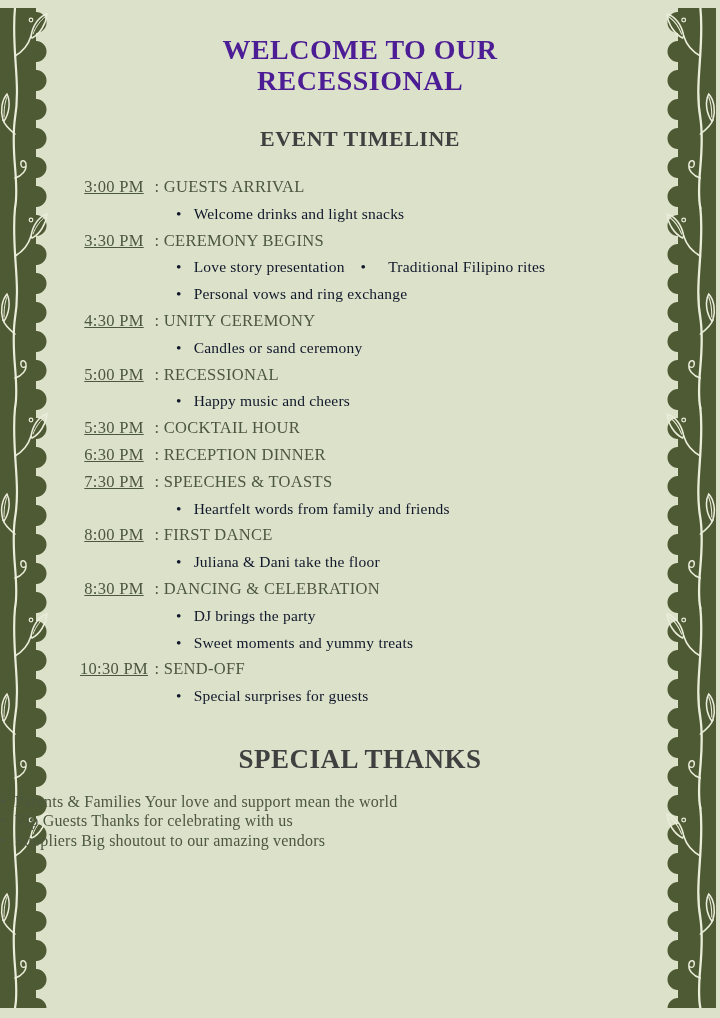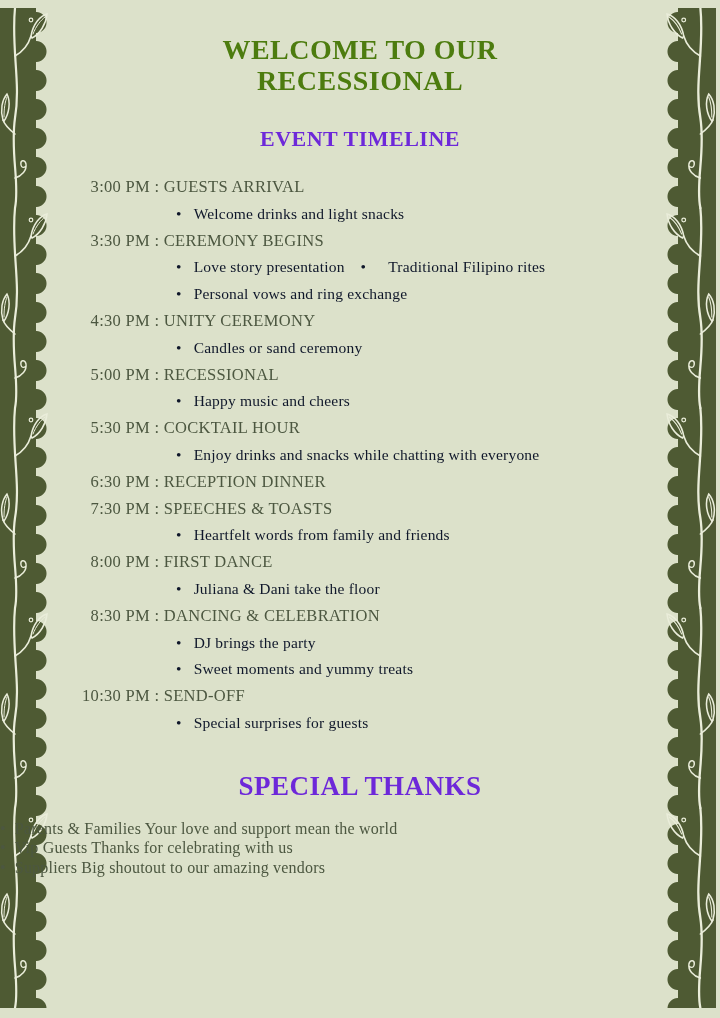--- a/index.html
+++ b/index.html
@@ -49,42 +49,42 @@
   
   .content {
     position: absolute; inset: 0;
   }
   .page-title {
     margin: 34px 0 0 0;
     text-align: center;
     font-size: 28px; line-height: 31px;
     font-weight: bold;
     letter-spacing: 0.5px;
-    color: #4d7c0f;
+    color: #4c1d95;
   }
   .section-heading {
     margin: 0; text-align: center;
     font-weight: bold;
-    color: #6d28d9;
+    color: #404040;
     letter-spacing: 0.5px;
   }
   .timeline-heading { margin-top: 30px; font-size: 22px; line-height: 26px; }
   .thanks-heading   { margin-top: 32px; font-size: 27px; line-height: 34px; }
 
   .events { margin-top: 22px; }
   .event-line {
     padding-left: 78px;
     line-height: 26.8px;
     font-size: 16.5px;
     letter-spacing: 0.3px;
     color: #4c5740;
     white-space: nowrap;
   }
   .event-time {
-    display: inline-block; width: 72px; text-align: right;
+    display: inline-block; width: 72px; text-align: center; text-decoration: underline;
   }
   .sep { white-space: pre; }
   .detail-line {
     padding-left: 176px;
     line-height: 26.8px;
     font-size: 15.5px;
     letter-spacing: 0.2px;
     color: #0f172a;
     white-space: nowrap;
   }
@@ -161,21 +161,20 @@
 
       <div class="detail-line"><span class="bullet">•</span><span>Personal vows and ring exchange</span></div>
 
       <div class="event-line"><span class="event-time">4:30 PM</span><span class="sep"> : </span><span>UNITY CEREMONY</span></div>
       <div class="detail-line"><span class="bullet">•</span><span>Candles or sand ceremony</span></div>
 
       <div class="event-line"><span class="event-time">5:00 PM</span><span class="sep"> : </span><span>RECESSIONAL</span></div>
       <div class="detail-line"><span class="bullet">•</span><span>Happy music and cheers</span></div>
 
       <div class="event-line"><span class="event-time">5:30 PM</span><span class="sep"> : </span><span>COCKTAIL HOUR</span></div>
-      <div class="detail-line"><span class="bullet">•</span><span>Enjoy drinks and snacks while chatting with everyone</span></div>
 
       <div class="event-line"><span class="event-time">6:30 PM</span><span class="sep"> : </span><span>RECEPTION DINNER</span></div>
 
       <div class="event-line"><span class="event-time">7:30 PM</span><span class="sep"> : </span><span>SPEECHES &amp; TOASTS</span></div>
       <div class="detail-line"><span class="bullet">•</span><span>Heartfelt words from family and friends</span></div>
 
       <div class="event-line"><span class="event-time">8:00 PM</span><span class="sep"> : </span><span>FIRST DANCE</span></div>
       <div class="detail-line"><span class="bullet">•</span><span>Juliana &amp; Dani take the floor</span></div>
 
       <div class="event-line"><span class="event-time">8:30 PM</span><span class="sep"> : </span><span>DANCING &amp; CELEBRATION</span></div>

